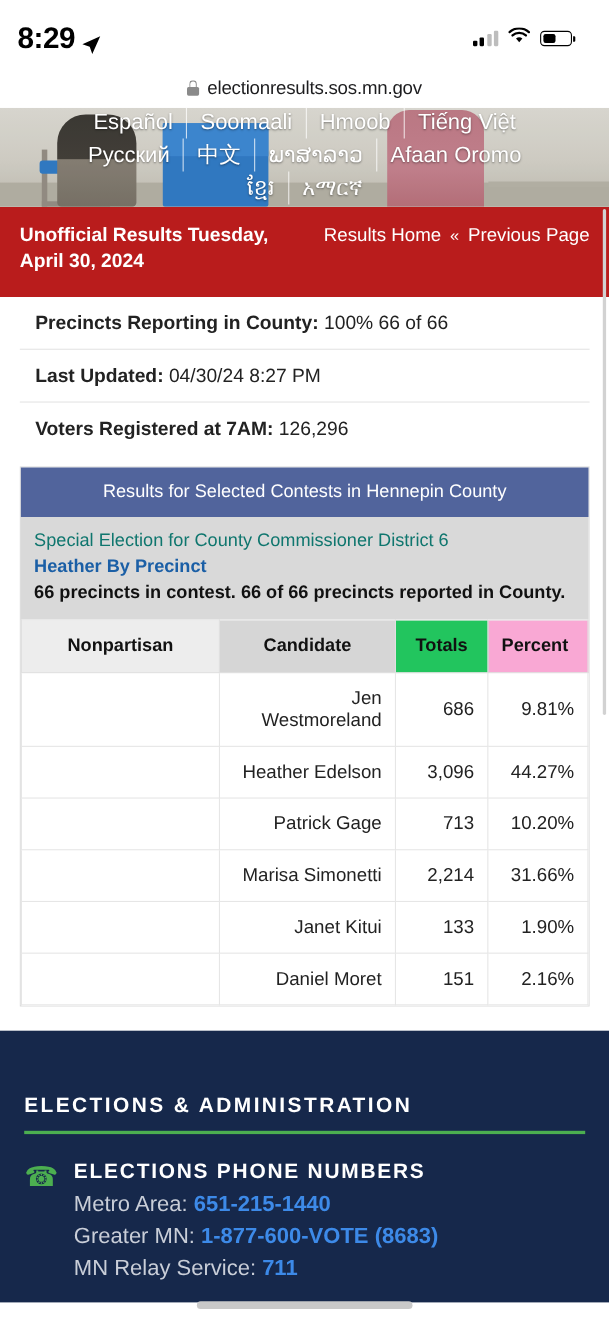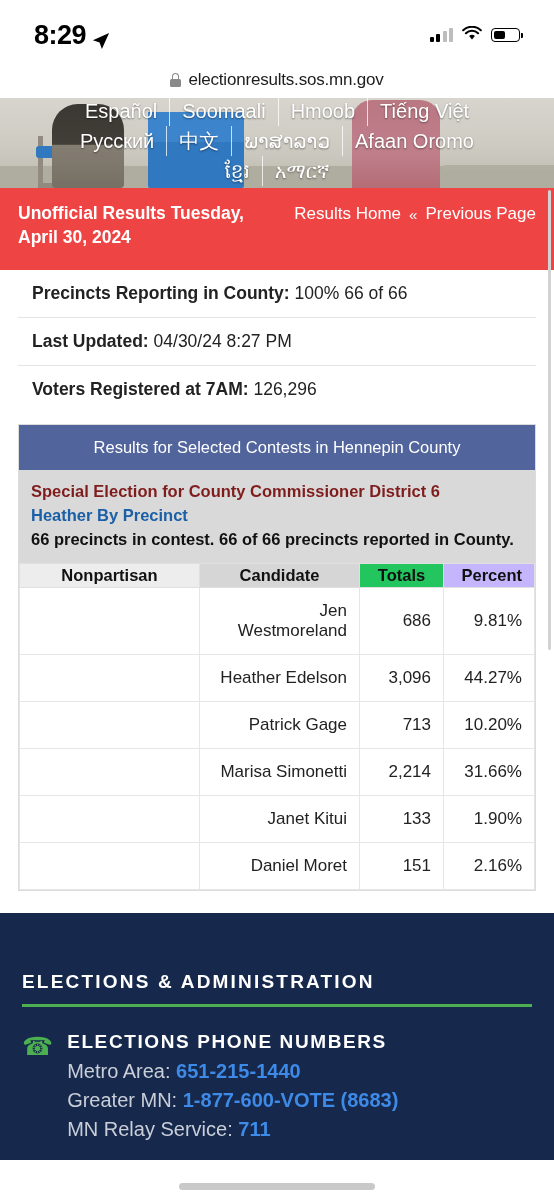--- a/index.html
+++ b/index.html
@@ -8,21 +8,21 @@
     font-family:"Liberation Sans", sans-serif;
     background:#ffffff;
     overflow:hidden;
     position:relative;
   }
 
   
   .statusbar {
     height:62px; width:100%;
     display:flex; align-items:center; justify-content:space-between;
-    padding:8px 34px 0 34px;
+    padding:8px 34px 0 16px;
     background:#ffffff;
   }
   .sb-time {
     font-size:27px; font-weight:bold; color:#000;
     letter-spacing:-0.5px; display:flex; align-items:center; gap:6px;
   }
   .loc-arrow { display:inline-block; width:18px; height:18px; }
   .sb-right { display:flex; align-items:center; gap:9px; }
   .bars { display:flex; align-items:flex-end; gap:2.5px; height:14px; }
   .bars i { display:block; width:4px; background:#000; border-radius:1px; }
@@ -108,21 +108,21 @@
   .lang-row.r1 { margin-top:-2px; }
   .lang {
     color:#ffffff; font-size:20px; padding:0 12px;
     text-shadow:0 1px 2px rgba(0,0,0,0.45); white-space:nowrap;
     line-height:30px;
   }
   .lang + .lang { border-left:1px solid rgba(255,255,255,0.75); }
 
   
   .resultbar {
-    background:#ef4444; color:#fff; padding:14px 18px 16px 18px;
+    background:#b91c1c; color:#fff; padding:14px 18px 16px 18px;
     display:flex; justify-content:space-between; align-items:flex-start;
     min-height:82px;
   }
   .rb-title { font-size:17.5px; font-weight:bold; line-height:1.35; max-width:250px; }
   .rb-nav { font-size:17px; display:flex; align-items:center; gap:8px; padding-top:2px; }
   .rb-nav a { color:#fff; text-decoration:none; }
   .rb-chev { font-size:15px; }
 
   
   .info { padding:0 18px; background:#fff; }
@@ -133,34 +133,34 @@
   .info-row:last-child { border-bottom:none; }
   .info-row b { font-weight:bold; }
 
   
   .card { margin:12px 18px 0 18px; border:1px solid #dcdcdc; }
   .card-head {
     background:#51649c; color:#fff; text-align:center;
     font-size:16.5px; padding:13px 10px;
   }
   .card-sub { background:#d9d9d9; padding:10px 12px 11px 12px; }
-  .card-sub .ttl { font-size:16.5px; font-weight:bold; color:#7f1d1d; line-height:1.45; }
+  .card-sub .ttl { font-size:16.5px; font-weight:normal; color:#0f766e; line-height:1.45; }
   .card-sub .lnk { font-size:16.5px; font-weight:bold; color:#1b5fa6; line-height:1.45; cursor:pointer; }
   .card-sub .note { font-size:16.5px; font-weight:bold; color:#111; line-height:1.45; }
 
   
   table { width:100%; border-collapse:collapse; background:#fff; table-layout:fixed; }
   th {
     font-size:16.5px; font-weight:bold; color:#111;
-    padding:2px 12px; border:1px solid #e0e0e0;
+    padding:14px 12px; border:1px solid #e0e0e0;
   }
   th.c-party { background:#ededed; text-align:center; width:180px; }
   th.c-cand  { background:#d6d6d6; text-align:center; width:160px; }
   th.c-tot   { background:#22c55e; text-align:center; width:84px; }
-  th.c-pct   { background:#c4b5fd; text-align:right; }
+  th.c-pct   { background:#f9a8d4; text-align:left; }
   td {
     font-size:17px; color:#222; padding:13px 12px;
     border:1px solid #e6e6e6; background:#fff;
   }
   td.party { }
   td.cand { text-align:right; }
   td.tot  { text-align:right; }
   td.pct  { text-align:right; }
 
   

